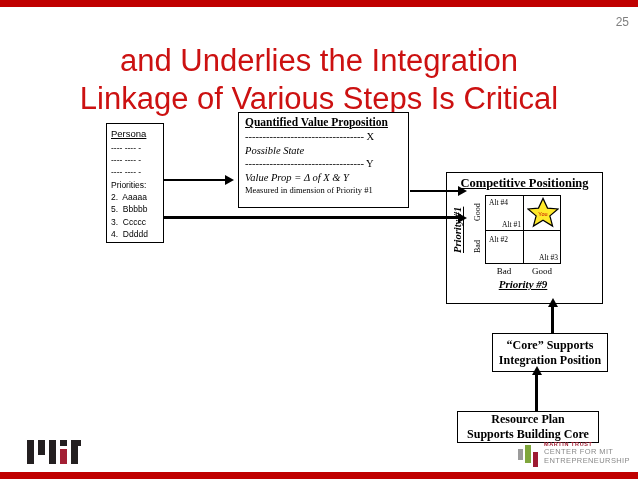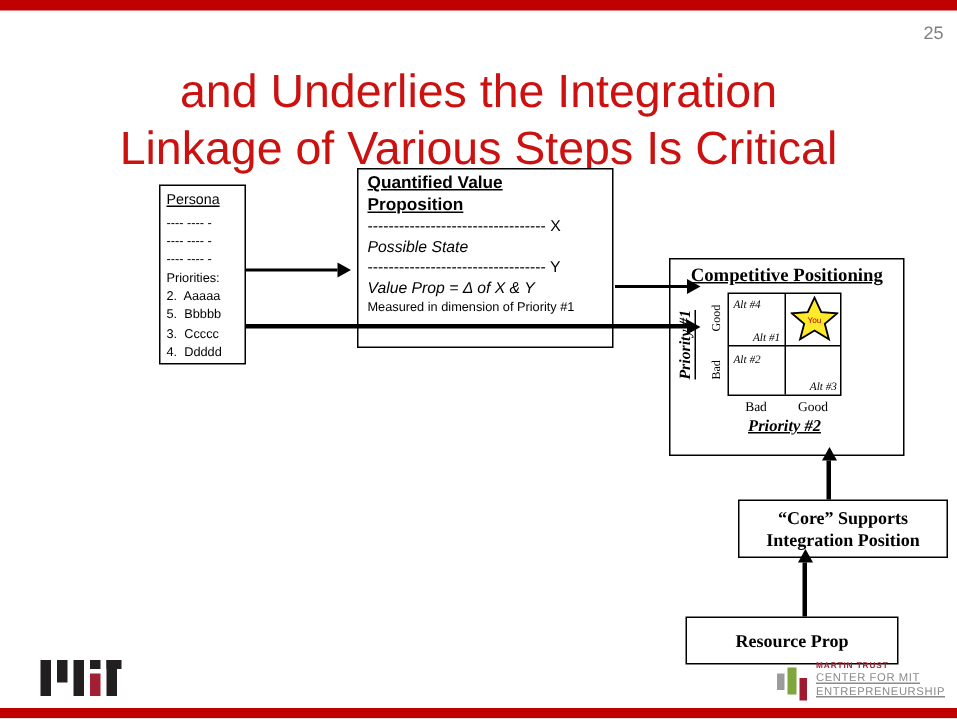--- a/index.html
+++ b/index.html
@@ -14,48 +14,48 @@
   .title { position:absolute; top:42px; left:0; right:0; text-align:center;
            color:#CC1111; font-size:31px; line-height:38px; letter-spacing:0px; }
   .box { position:absolute; border:1.6px solid #000; background:#fff; box-sizing:border-box; }
 
   
   .persona { left:106px; top:123px; width:58px; height:120px; padding:3px 4px; font-size:8.5px; line-height:1.45; }
   .persona .ttl { font-weight:normal; text-decoration:underline; font-size:9.5px; margin-bottom:1px; }
   .pre { white-space:pre; }
 
   
-  .qvp { left:238px; top:112px; width:171px; height:120px; padding:2px 6px;
-         font-family:Liberation Sans, sans-serif; font-size:10.5px; line-height:1.3; }
+  .qvp { left:238px; top:112px; width:171px; height:96px; padding:2px 6px;
+         font-family:Liberation Serif, serif; font-size:10.5px; line-height:1.3; }
   .qvp .ttl { font-weight:bold; text-decoration:underline; font-size:11.5px; }
   .it { font-style:italic; }
   .qvp .small { font-size:8.5px; }
 
   
   .cp { left:446px; top:172px; width:157px; height:132px; font-family:"Liberation Serif", serif; }
   .cp .ttl { text-align:center; font-weight:bold; text-decoration:underline; font-size:12.5px; margin-top:3px; }
-  .cp-grid { position:absolute; left:38px; top:22px; width:76px; height:69px; border:1.2px solid #000; box-sizing:border-box;font-style:italic; }
+  .cp-grid { position:absolute; left:38px; top:22px; width:76px; height:69px; border:1.2px solid #000; box-sizing:border-box; }
   .cp-grid .vline { position:absolute; left:50%; top:0; bottom:0; width:1.2px; background:#000; }
   .cp-grid .hline { position:absolute; top:50%; left:0; right:0; height:1.2px; background:#000; }
   .alt { position:absolute; font-size:7.5px; line-height:1; }
   .rot { writing-mode:vertical-rl; transform:rotate(180deg); text-align:center; position:absolute; }
   .axis-y1 { left:5px; top:22px; height:70px; width:13px; font-weight:bold; font-style:italic; text-decoration:underline; font-size:10.5px; }
   .axis-good { left:26px; top:22px; height:35px; width:9px; font-size:8px; }
   .axis-bad  { left:26px; top:56px; height:35px; width:9px; font-size:8px; }
   .xlabels { position:absolute; left:38px; top:93px; width:76px; display:flex; }
   .xlabels span { flex:1; text-align:center; font-size:9px; }
   .axis-x2 { position:absolute; left:38px; top:105px; width:76px; text-align:center;
              font-weight:bold; font-style:italic; text-decoration:underline; font-size:11px; }
   .star-wrap { position:absolute; left:80px; top:24px; width:32px; height:31px; }
   .star-wrap svg { display:block; }
   .star-label { position:absolute; left:0; right:0; top:14px; text-align:center;
                 font-size:5.5px; color:#C00000; font-family:"Liberation Sans",sans-serif; }
 
   
-  .corebox { left:492px; top:333px; width:140px; height:39px; }
+  .corebox { left:492px; top:333px; width:116px; height:39px; }
   .resbox  { left:457px; top:411px; width:142px; height:32px; }
   .centerbox { display:flex; flex-direction:column; justify-content:center; text-align:center;
                font-family:"Liberation Serif", serif; font-weight:bold; font-size:12px; line-height:1.25; }
 
   
   .arrow-h { position:absolute; background:#000; }
   .arrow-h::after { content:""; position:absolute; right:-9px; top:50%; transform:translateY(-50%);
                     border-left:9px solid #000; border-top:5px solid transparent; border-bottom:5px solid transparent; }
   .arrow-v { position:absolute; background:#000; }
   .arrow-v::after { content:""; position:absolute; top:-9px; left:50%; transform:translateX(-50%);
@@ -74,21 +74,21 @@
 
   
   .trust { position:absolute; left:512px; top:441px; width:126px; height:28px; }
   .trust .bars { position:absolute; left:6px; top:3px; width:22px; height:24px; }
   .trust .bars div { position:absolute; }
   .trust .tb1 { left:0; top:5px; width:5px; height:11px; background:#9b9b9b; }
   .trust .tb2 { left:7px; top:1px; width:6px; height:18px; background:#7FA63C; }
   .trust .tb3 { left:15px; top:8px; width:5px; height:15px; background:#9E1B32; }
   .trust .txt { position:absolute; left:32px; top:0; }
   .trust .l1 { font-size:5.5px; color:#A31F34; letter-spacing:0.6px; font-weight:bold; }
-  .trust .l2, .trust .l3 { font-size:7.5px; color:#8a8a8a; letter-spacing:0.4px;text-decoration:underline; }
+  .trust .l2, .trust .l3 { font-size:7.5px; color:#8a8a8a; letter-spacing:0.4px; }
 </style>
 </head>
 <body>
 
 <div class="slide">
   <div class="bar top"></div>
 
   <div class="page-num">25</div>
 
   <div class="title">
@@ -137,30 +137,31 @@
       <svg width="32" height="31" viewBox="0 0 34 32">
         <polygon points="17,1 21.8,11.3 33,12.2 24.3,19.6 27.2,30.5 17,24.3 6.8,30.5 9.7,19.6 1,12.2 12.2,11.3" stroke="#000" stroke-width="1.3" fill="#FFE92B"></polygon>
       </svg>
       <div class="star-label">You</div>
     </div>
 
     <div class="xlabels">
       <span>Bad</span>
       <span>Good</span>
     </div>
-    <div class="axis-x2">Priority #2</div>
+    <div class="axis-x2">Priority #9</div>
   </div>
 
   <div class="box corebox centerbox">
     <div>“Core” Supports</div>
     <div>Integration Position</div>
   </div>
 
   <div class="box resbox centerbox">
-    <div>Resource Prop</div>
+    <div>Resource Plan</div>
+    <div>Supports Building Core</div>
   </div>
 
   <div class="arrow-h" style="left:164px; top:179px; width:61px; height:2px;"></div>
   <div class="arrow-h" style="left:410px; top:190px; width:48px; height:2px;"></div>
   <div class="arrow-h" style="left:164px; top:216px; width:294px; height:3px;"></div>
   <div class="arrow-v" style="left:551px; top:307px; width:3px; height:26px;"></div>
   <div class="arrow-v" style="left:535px; top:375px; width:3px; height:36px;"></div>
 
   <div class="mit">
     <div class="b1"></div>

